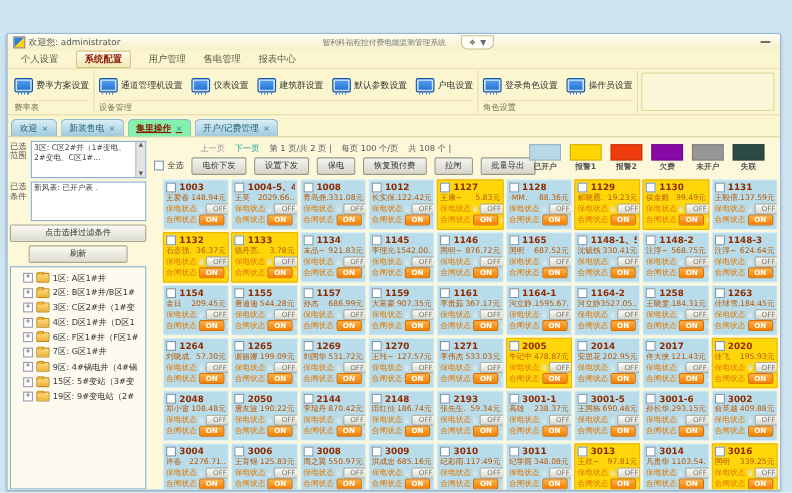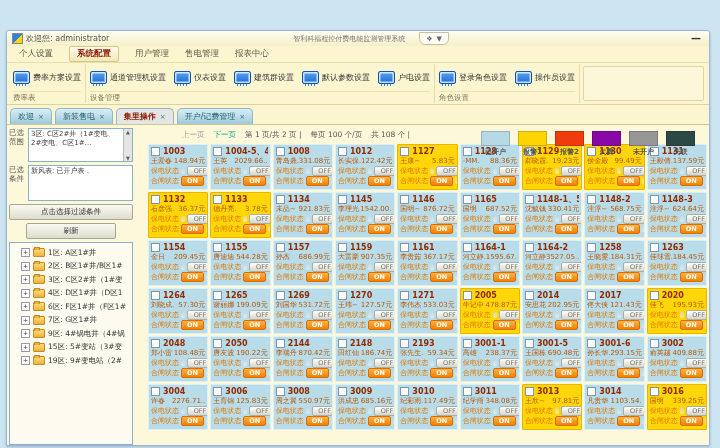--- a/index.html
+++ b/index.html
@@ -23,21 +23,21 @@
   .rgroup{display:flex;flex-direction:column;border-right:1px solid #e6dcaa;padding:0 4px;flex:none;}
   .rbuttons{flex:1;display:flex;align-items:center;gap:8px;}
   .rbtn{display:flex;align-items:center;gap:3px;font-size:8px;color:#333;white-space:nowrap;}
   .monitor-icon{width:15px;height:11px;flex:none;background:linear-gradient(#5aa2f2,#1f6fd0);border:1px solid #1255a8;border-radius:2px;box-shadow:inset 0 0 0 1.5px rgba(255,255,255,.75);position:relative;}
   .monitor-icon::after{content:"";position:absolute;left:2px;right:2px;bottom:-3px;height:2px;background:repeating-linear-gradient(90deg,#2d7fe0 0 1px,transparent 1px 3px);}
   .rcaption{height:11px;font-size:7.5px;color:#7c7652;text-align:left;border-top:1px solid #ece2b2;line-height:11px;}
   .rpanel{flex:1;margin:2px 3px;border:1px solid #e0d6a0;background:#fcf7d8;border-radius:2px;}
   
   .tabsrow{height:17px;display:flex;gap:3px;padding:2px 3px 0;background:#fbf5d0;border-bottom:1px solid #cfc694;align-items:flex-end;flex:none;}
   .tab{display:flex;align-items:center;gap:4px;font-size:8px;color:#1f5f6e;background:linear-gradient(#daeef5,#9fc9da);border:1px solid #8fb9c9;border-bottom:none;border-radius:5px 5px 0 0;padding:1px 7px;height:13px;white-space:nowrap;}
-  .tab.active{background:#e5e5e5;color:#8b1a00;font-weight:bold;}
+  .tab.active{background:#86efac;color:#8b1a00;font-weight:bold;text-decoration:underline;}
   .tclose{font-size:7px;color:#1f7f8e;font-weight:normal;}
   
   .content{flex:1;display:flex;padding:3px 2px 0 2px;gap:3px;background:#fdf8da;min-height:0;}
   .sidebar{width:124px;flex:none;display:flex;flex-direction:column;gap:3px;}
   .fieldrow{display:flex;gap:2px;}
   .flabel{width:17px;flex:none;font-size:7.5px;color:#555;line-height:1.2;}
   .listbox{flex:1;background:#fff;border:1px solid #8ab0cc;font-size:7px;color:#444;padding:1px 9px 1px 2px;position:relative;height:30px;overflow:hidden;line-height:1.25;}
   .listbox.noscroll{padding-right:2px;height:32px;}
   .sb{position:absolute;right:0;top:0;bottom:0;width:8px;background:#e4e4e0;border-left:1px solid #bbb;display:flex;flex-direction:column;justify-content:space-between;align-items:center;font-size:5px;color:#556;}
   .sbtn{font-size:7.5px;background:linear-gradient(#fafaf4,#dcdccE);border:1px solid #a6a692;border-radius:2px;padding:2px 0;color:#333;width:100%;}
@@ -254,20 +254,35 @@
 
       <div class="main">
         <div class="pagerow">
           <span class="pg-prev">上一页</span>
           <span class="pg-next">下一页</span>
           <span class="pg-info">第 1 页/共 2 页 |</span>
           <span class="pg-info">每页 100 个/页</span>
           <span class="pg-info">共 108 个 |</span>
         </div>
 
+        <div class="actionrow">
+          <label class="selall">
+            <span class="cbx"></span>
+            <span>全选</span>
+          </label>
+          <div class="abtns" style="display:flex;gap:7px;">
+
+          <button class="abtn">电价下发</button>
+              <button class="abtn">设置下发</button>
+              <button class="abtn">保电</button>
+              <button class="abtn">恢复预付费</button>
+              <button class="abtn">拉闸</button>
+              <button class="abtn">批量导出</button>
+            </div>
+        </div>
 
         <div class="legend">
 
         <div class="litem">
             <span class="swatch" style="background: rgb(183, 217, 230);"></span>
             <span class="llabel">已开户</span>
           </div>
             <div class="litem">
             <span class="swatch" style="background: rgb(255, 212, 0);"></span>
             <span class="llabel">报警1</span>

